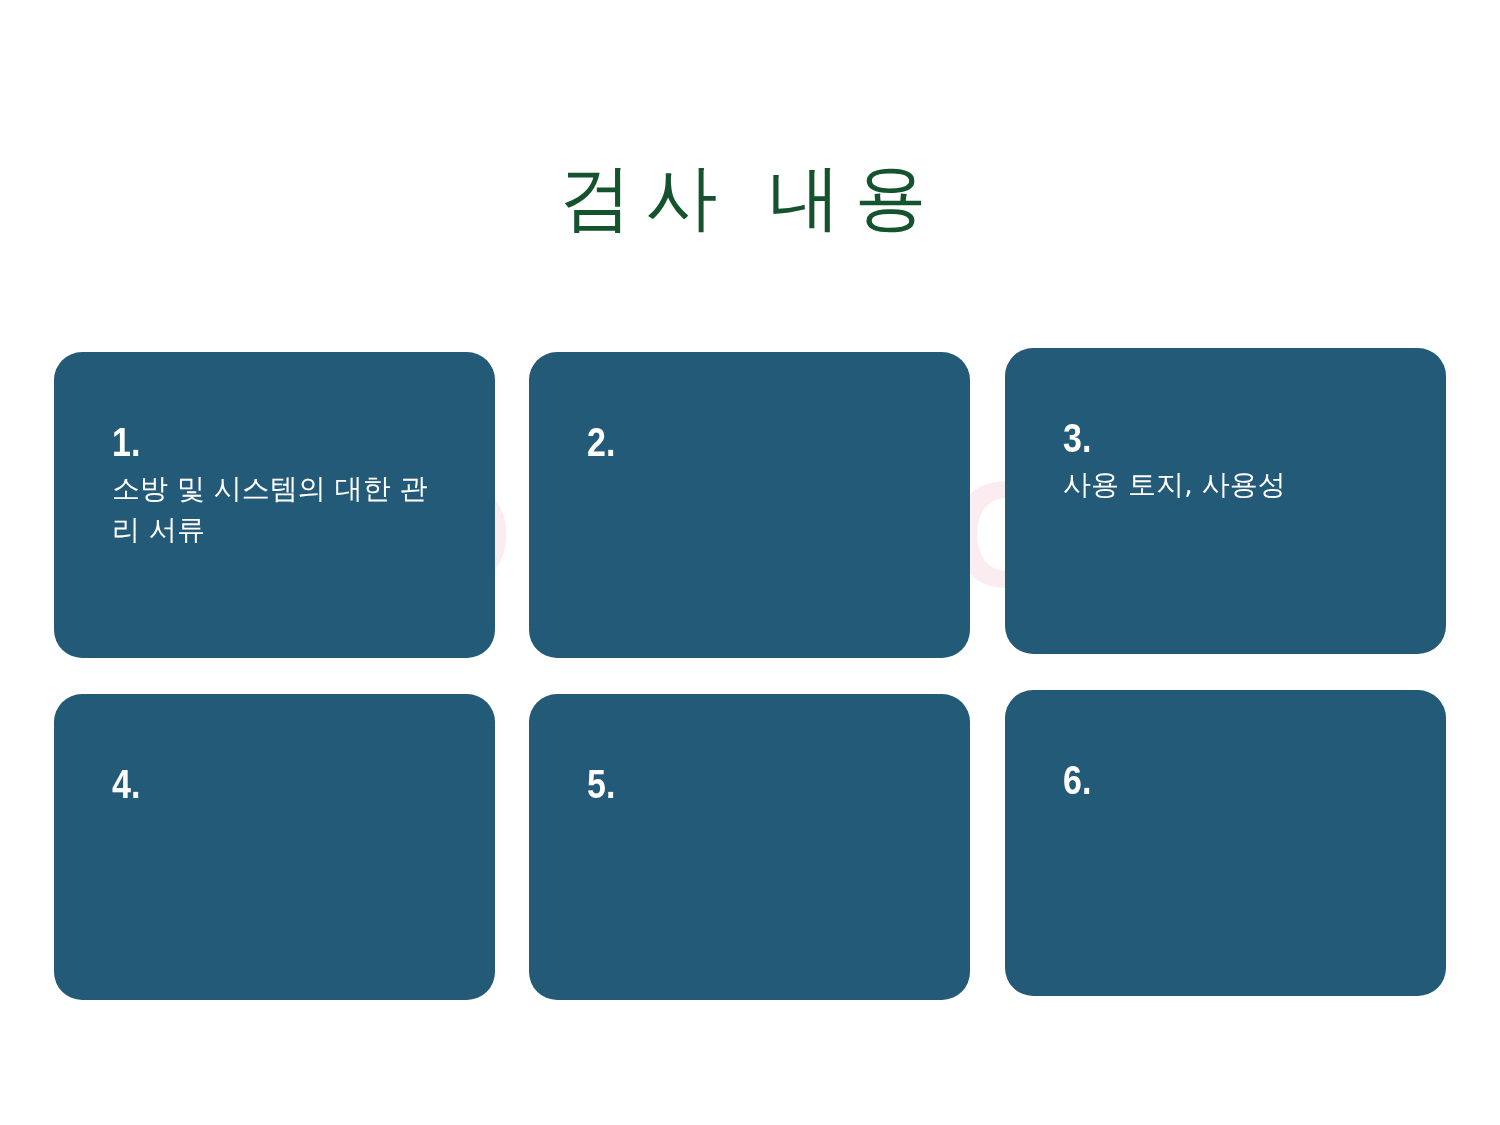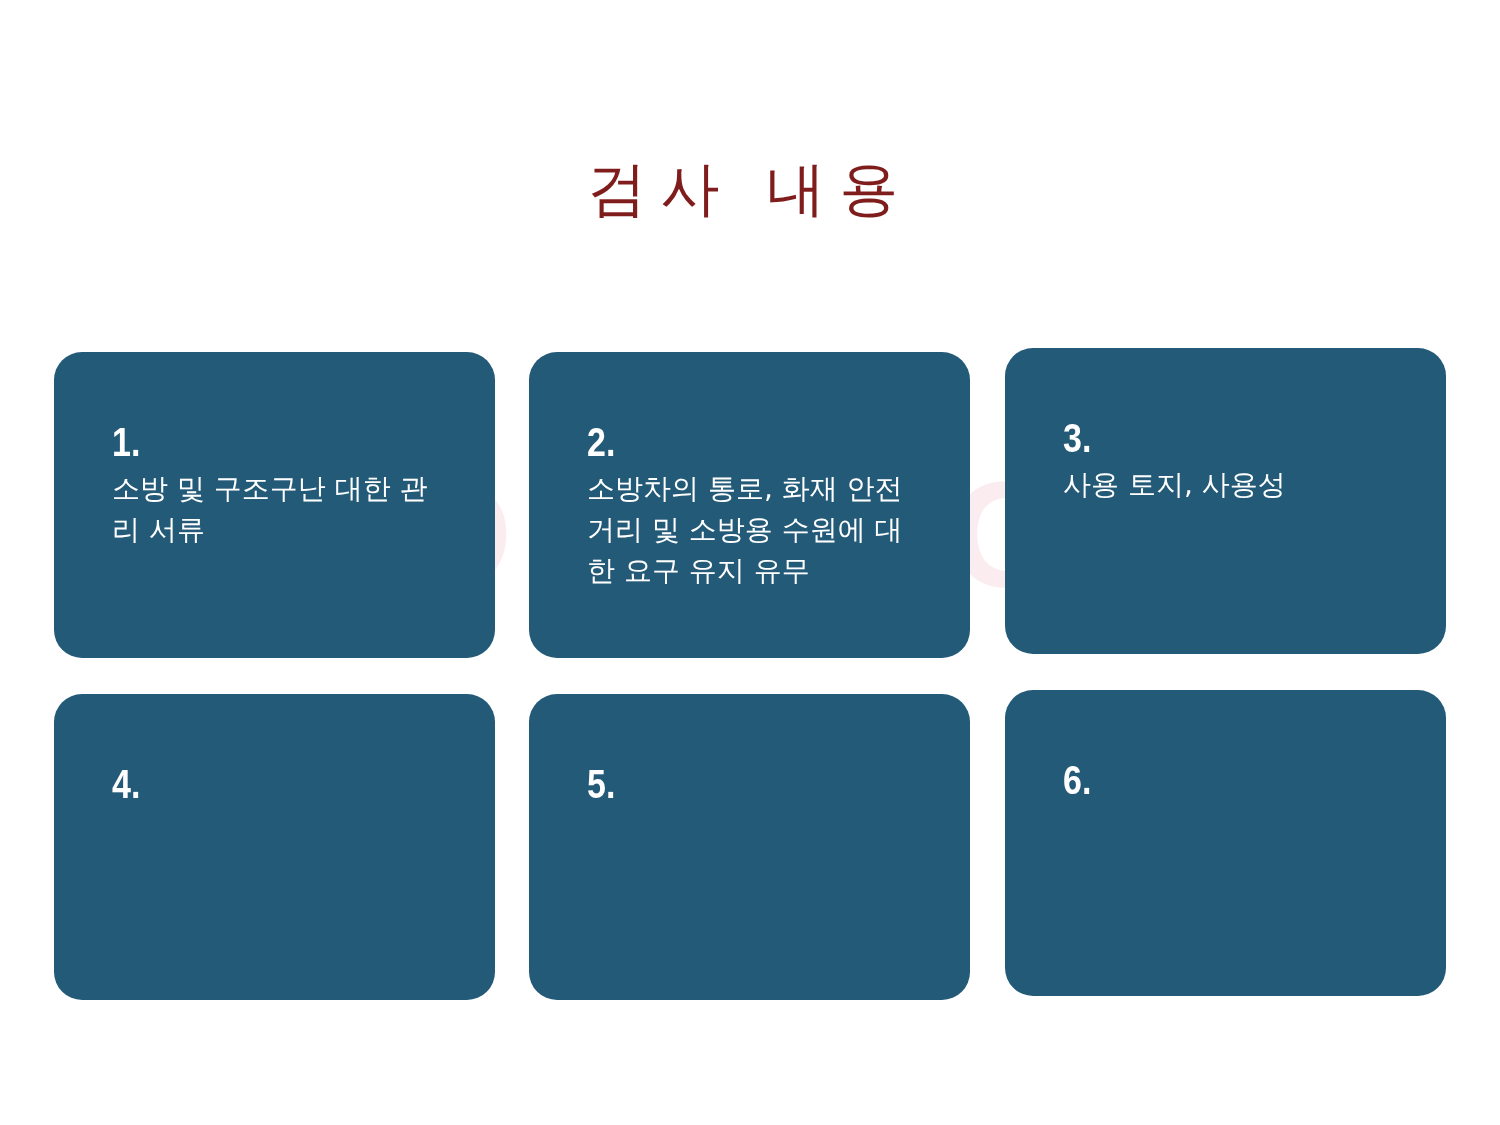--- a/index.html
+++ b/index.html
@@ -2,21 +2,21 @@
 <html><head>
 <meta charset="utf-8">
 <style>
   html, body { margin:0; padding:0; }
   body {
     width:1500px; height:1125px; background:#ffffff; position:relative; overflow:hidden;
     font-family: "DejaVu Sans", "Liberation Sans", sans-serif;
   }
   .title {
     position:absolute; left:0; top:150px; width:1500px; text-align:center;
-    font-size:59px; color:#7f1d1d; letter-spacing:14px; font-weight:normal;
+    font-size:72px; color:#14532d; letter-spacing:14px; font-weight:normal;
   }
   .watermark {
     position:absolute; left:310px; top:470px; width:880px; height:130px;
     font-family:"Liberation Sans", sans-serif; font-weight:bold; font-size:150px;
     color:rgba(220,80,100,0.10); letter-spacing:30px; text-align:center; line-height:130px;
   }
   .card {
     position:absolute; width:441px; height:306px; border-radius:28px;
     background:#235a78; box-sizing:border-box; padding:66px 40px 0 58px; color:#fff;
   }
@@ -27,25 +27,24 @@
   .txt { font-size:28px; line-height:41px; margin-top:2px; }
 </style>
 </head>
 <body>
 
 <div class="title">검사 내용</div>
 <div class="watermark">DECCO</div>
 
 <div class="card" style="left:54px; top:352px;">
   <span class="num">1.</span>
-  <div class="txt">소방 및 구조구난 대한 관리 서류</div>
+  <div class="txt">소방 및 시스템의 대한 관리 서류</div>
 </div>
 <div class="card" style="left:529px; top:352px;">
   <span class="num">2.</span>
-  <div class="txt">소방차의 통로, 화재 안전 거리 및 소방용 수원에 대한 요구 유지 유무</div>
 </div>
 <div class="card" style="left:1005px; top:348px;">
   <span class="num">3.</span>
   <div class="txt">사용 토지, 사용성</div>
 </div>
 <div class="card" style="left:54px; top:694px;">
   <span class="num">4.</span>
 </div>
 <div class="card" style="left:529px; top:694px;">
   <span class="num">5.</span>

